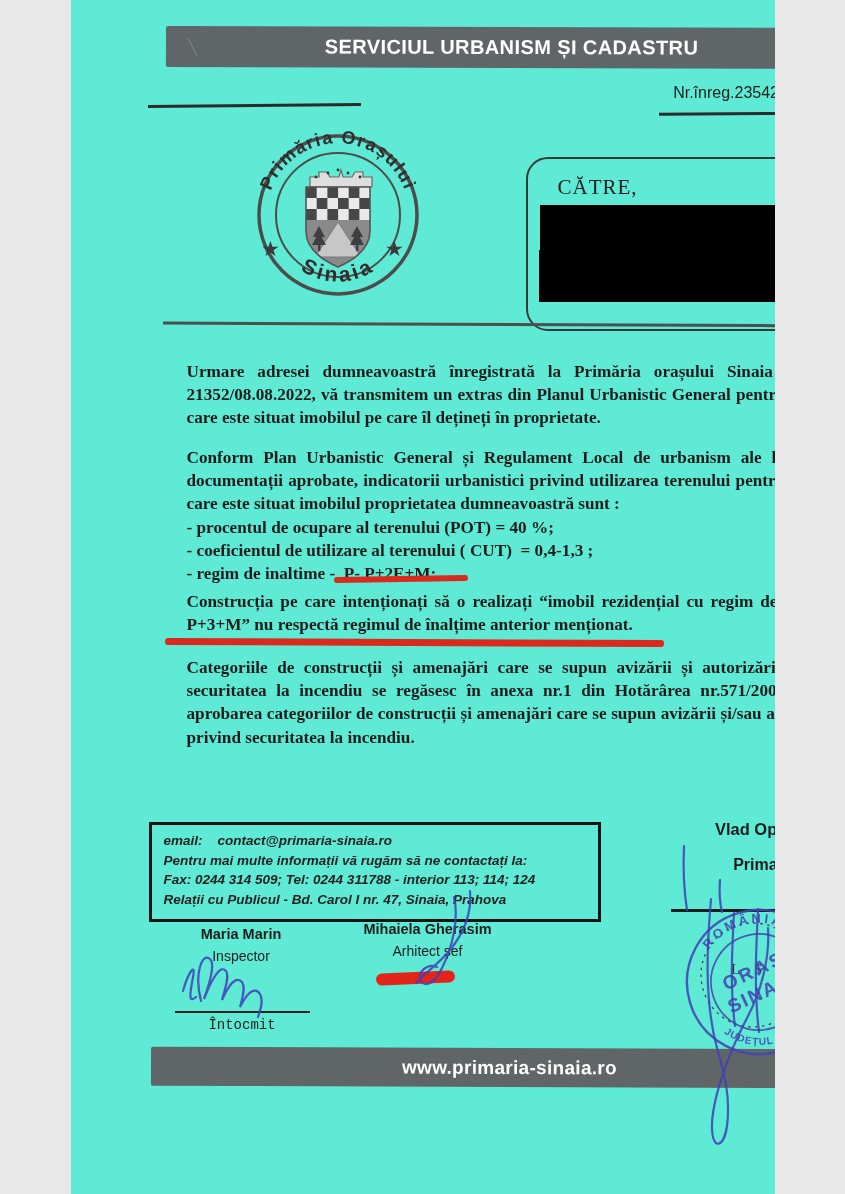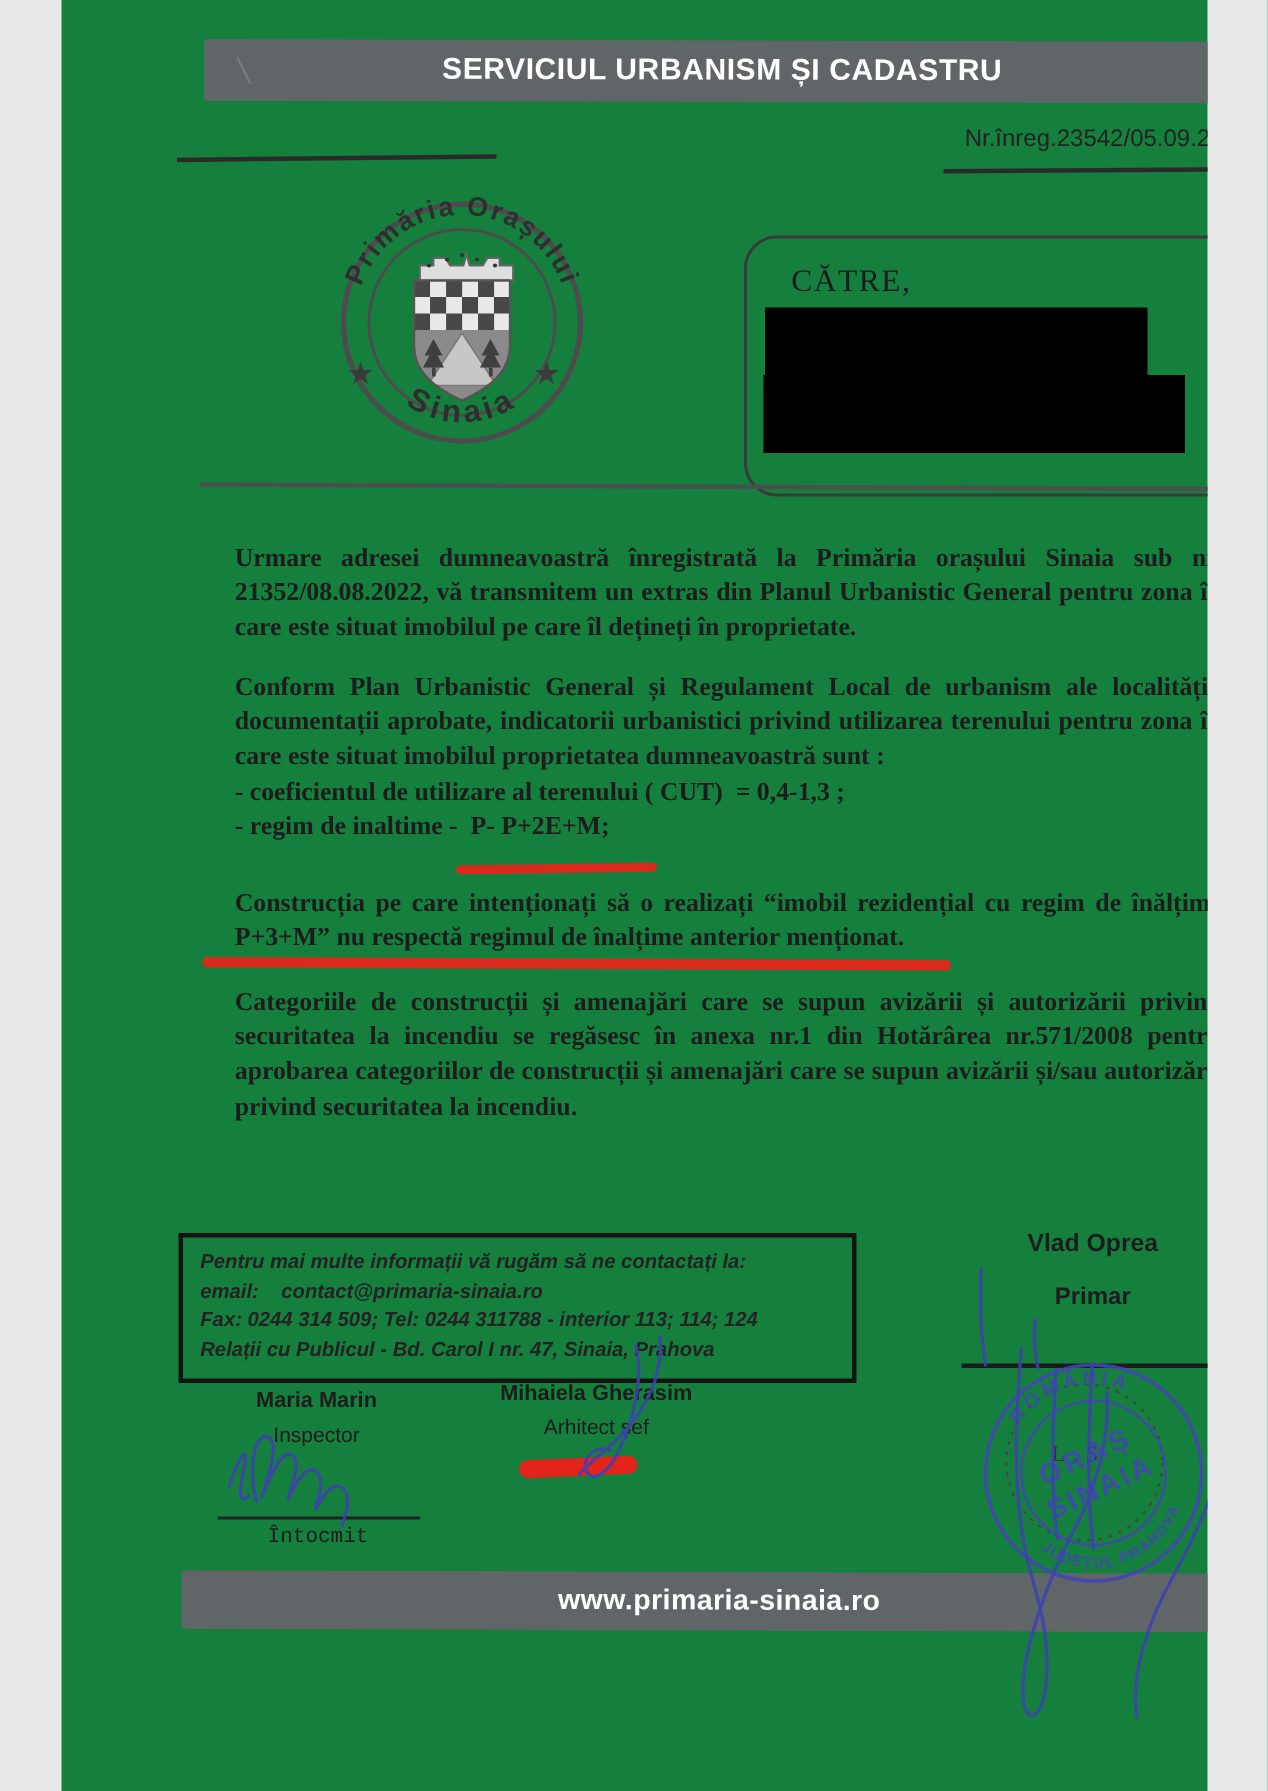--- a/index.html
+++ b/index.html
@@ -1,16 +1,16 @@
 <!DOCTYPE html>
 <html><head>
 <meta charset="utf-8">
 <style>
   html,body{margin:0;padding:0;background:#e8e8e8;}
-  .page{position:relative;width:764px;height:1194px;margin:0 auto;background:#15803d;
+  .page{position:relative;width:704px;height:1194px;margin:0 auto;background:#5eead4;
         font-family:"Liberation Serif",serif;color:#1c1c1c;overflow:hidden;}
   .abs{position:absolute;}
   
   .bar{position:absolute;background:#606568;color:#fff;font-family:"Liberation Sans",sans-serif;
        font-weight:bold;text-align:center;border-radius:2px;}
   .header-bar{left:95px;top:27px;width:691px;height:41px;line-height:41px;font-size:20px;
        letter-spacing:.4px;transform:rotate(.15deg);}
   .footer-bar{left:80px;top:1048px;width:717px;height:39px;line-height:39px;font-size:19px;
        letter-spacing:.3px;transform:rotate(.2deg);}
   .reg-no{left:560px;top:84px;width:233px;text-align:right;font-family:"Liberation Sans",sans-serif;
@@ -122,33 +122,34 @@
     <div class="redact1"></div>
     <div class="redact2"></div>
   </div>
 
   <div class="abs separator"></div>
 
   <div class="para" style="top:360px">Urmare adresei dumneavoastră înregistrată la Primăria orașului Sinaia sub nr. 21352/08.08.2022, vă transmitem un extras din Planul Urbanistic General pentru zona în care este situat imobilul pe care îl dețineți în proprietate.</div>
 
   <div class="para" style="top:446px">
     <span>Conform Plan Urbanistic General și Regulament Local de urbanism ale localității, documentații aprobate, indicatorii urbanistici privind utilizarea terenului pentru zona în care este situat imobilul proprietatea dumneavoastră sunt :</span>
+    <div class="bullet">- procentul de ocupare al terenului (POT) = 40 %;</div>
     <div class="bullet">- coeficientul de utilizare al terenului ( CUT)  = 0,4-1,3 ;</div>
     <div class="bullet"><span>- regim de inaltime -  </span><span>P- P+2E+M;</span></div>
   </div>
   <div class="redline red1"></div>
 
   <div class="para" style="top:590px">Construcția pe care intenționați să o realizați “imobil rezidențial cu regim de înălțime P+3+M”  nu respectă regimul de înalțime anterior menționat.</div>
   <div class="redline red2"></div>
 
   <div class="para" style="top:656px">Categoriile de construcții și amenajări care se supun avizării și autorizării privind securitatea la incendiu se regăsesc în anexa nr.1 din Hotărârea nr.571/2008 pentru aprobarea categoriilor de construcții și amenajări care se supun avizării și/sau autorizării privind securitatea la incendiu.</div>
 
   <div class="abs contact-box">
+    <div>email:    contact@primaria-sinaia.ro</div>
     <div>Pentru mai multe informații vă rugăm să ne contactați la:</div>
-    <div>email:    contact@primaria-sinaia.ro</div>
     <div>Fax: 0244 314 509; Tel: 0244 311788 - interior 113; 114; 124</div>
     <div>Relații cu Publicul - Bd. Carol I nr. 47, Sinaia, Prahova</div>
   </div>
 
   <div class="abs mayor">
     <div class="mayor-name">Vlad Oprea</div>
     <div class="mayor-title">Primar</div>
   </div>
   <div class="abs primar-line"></div>
 

